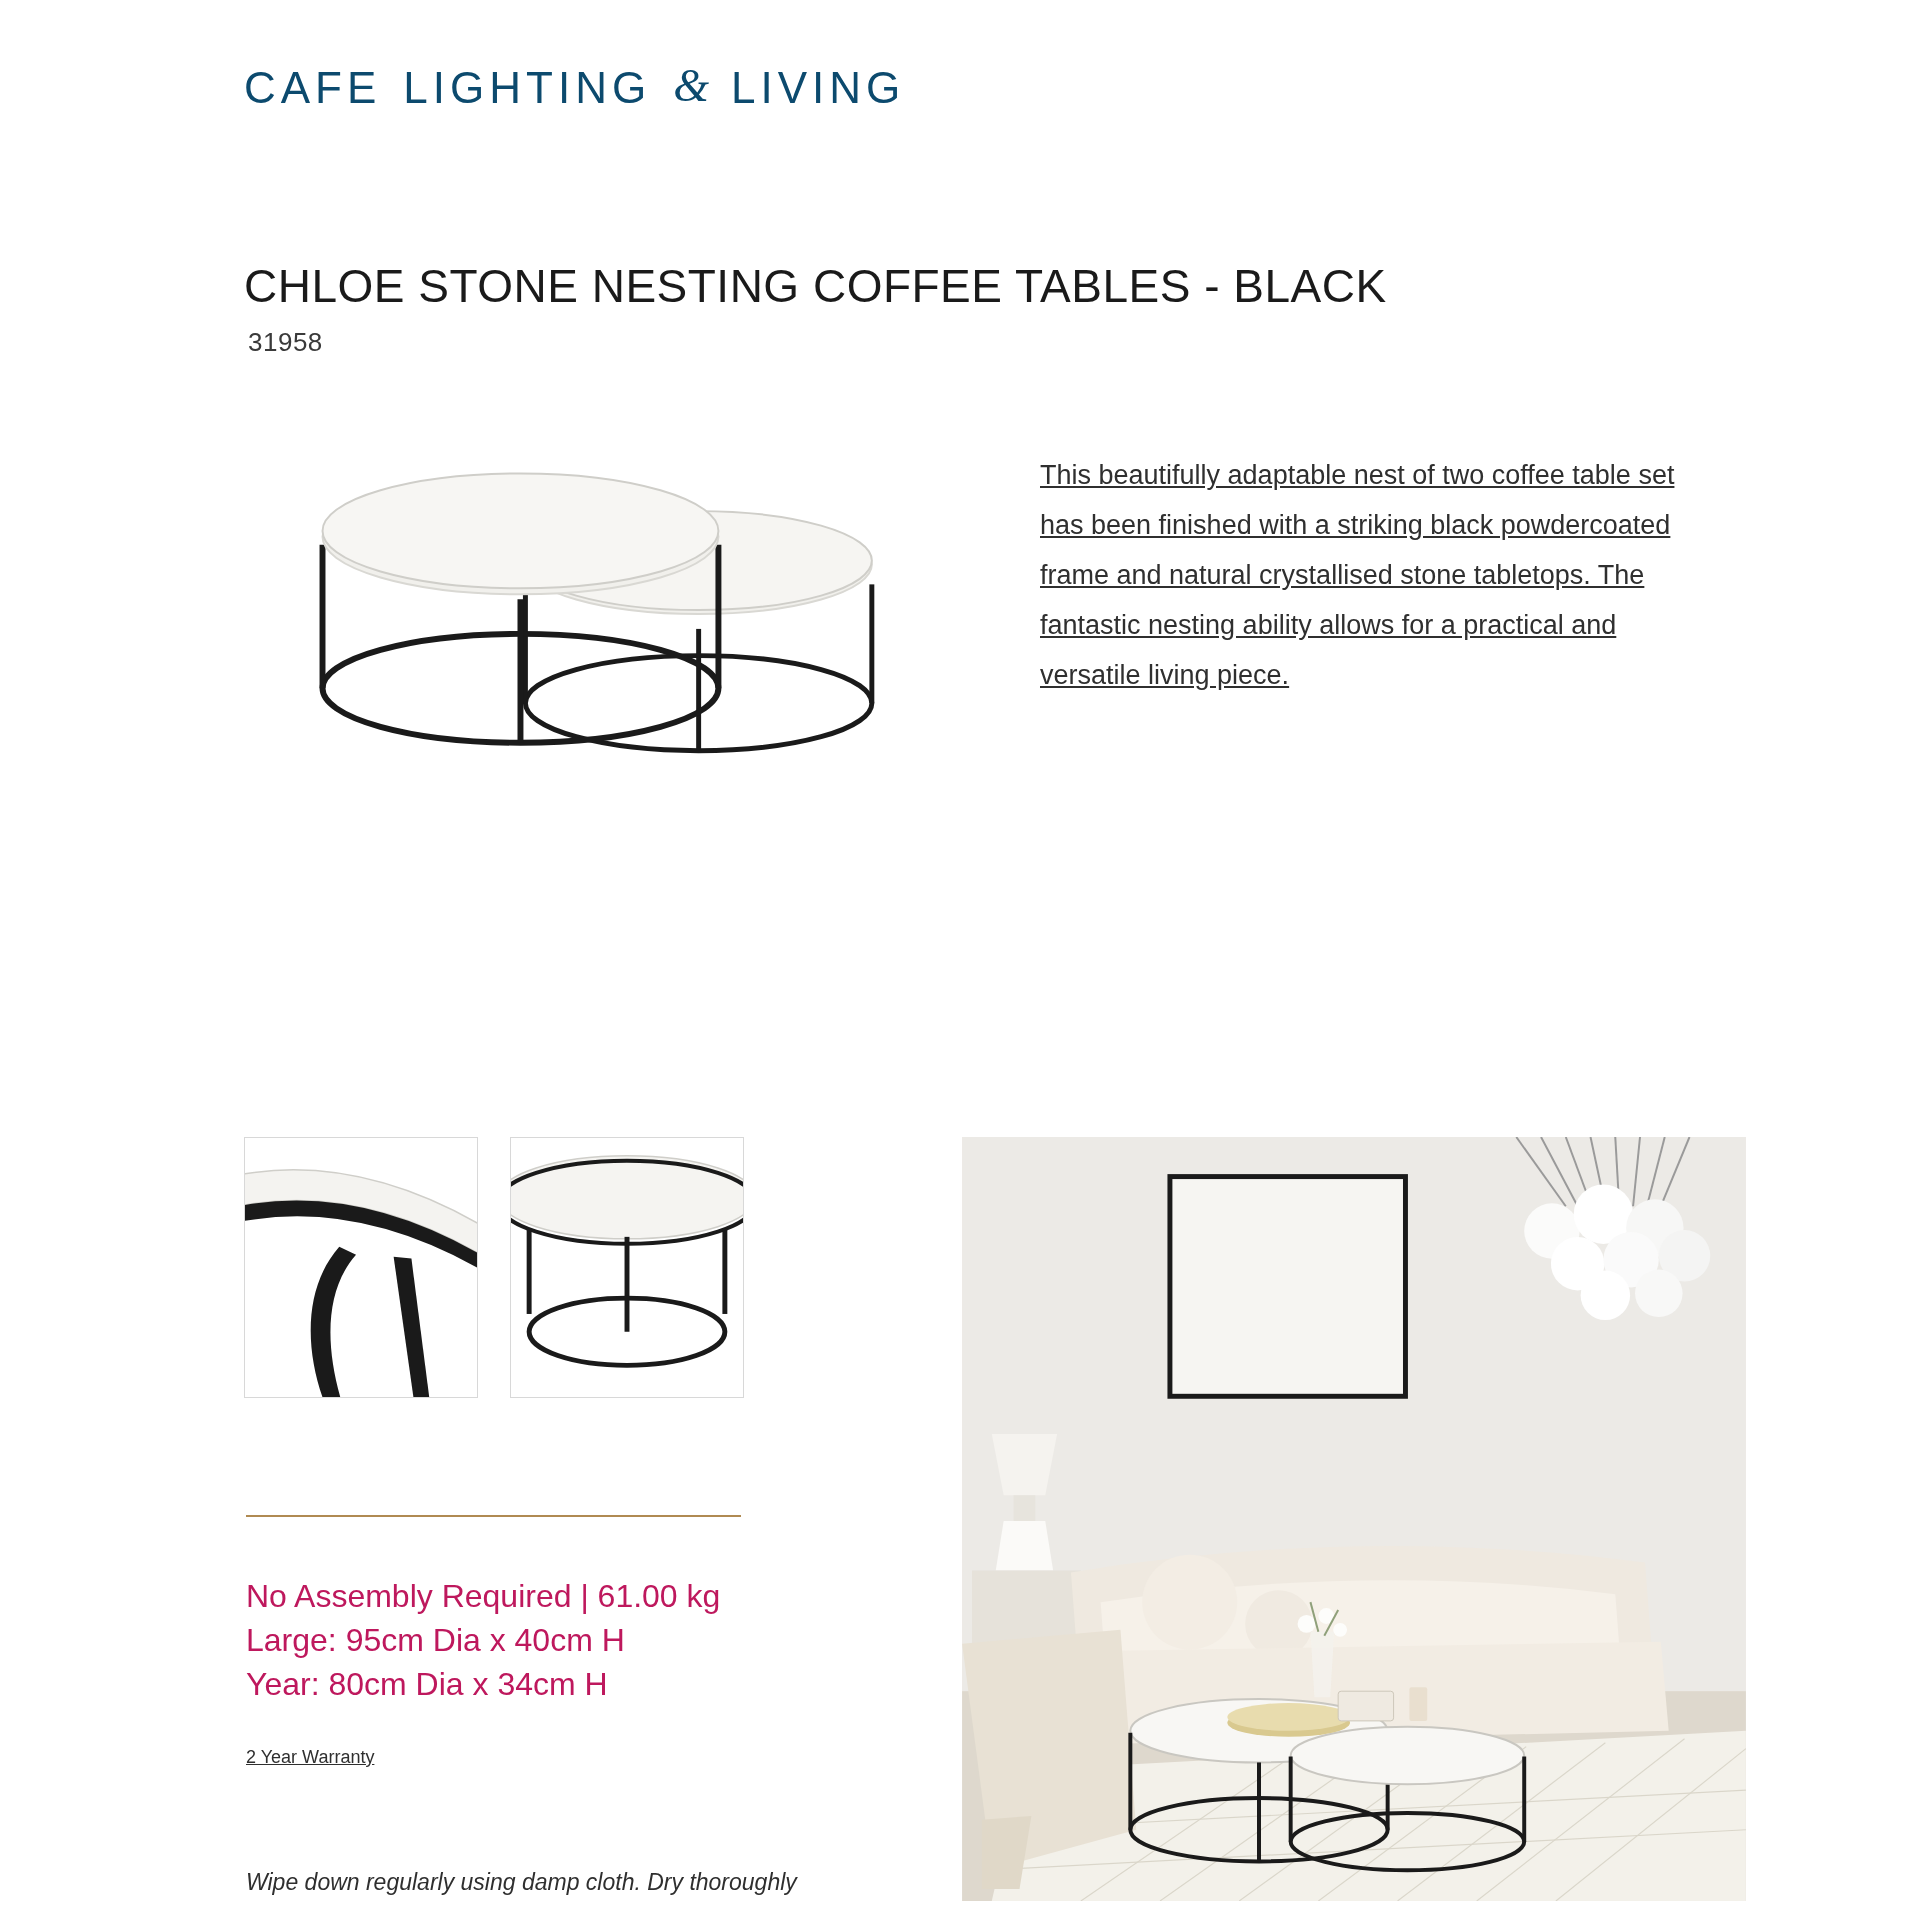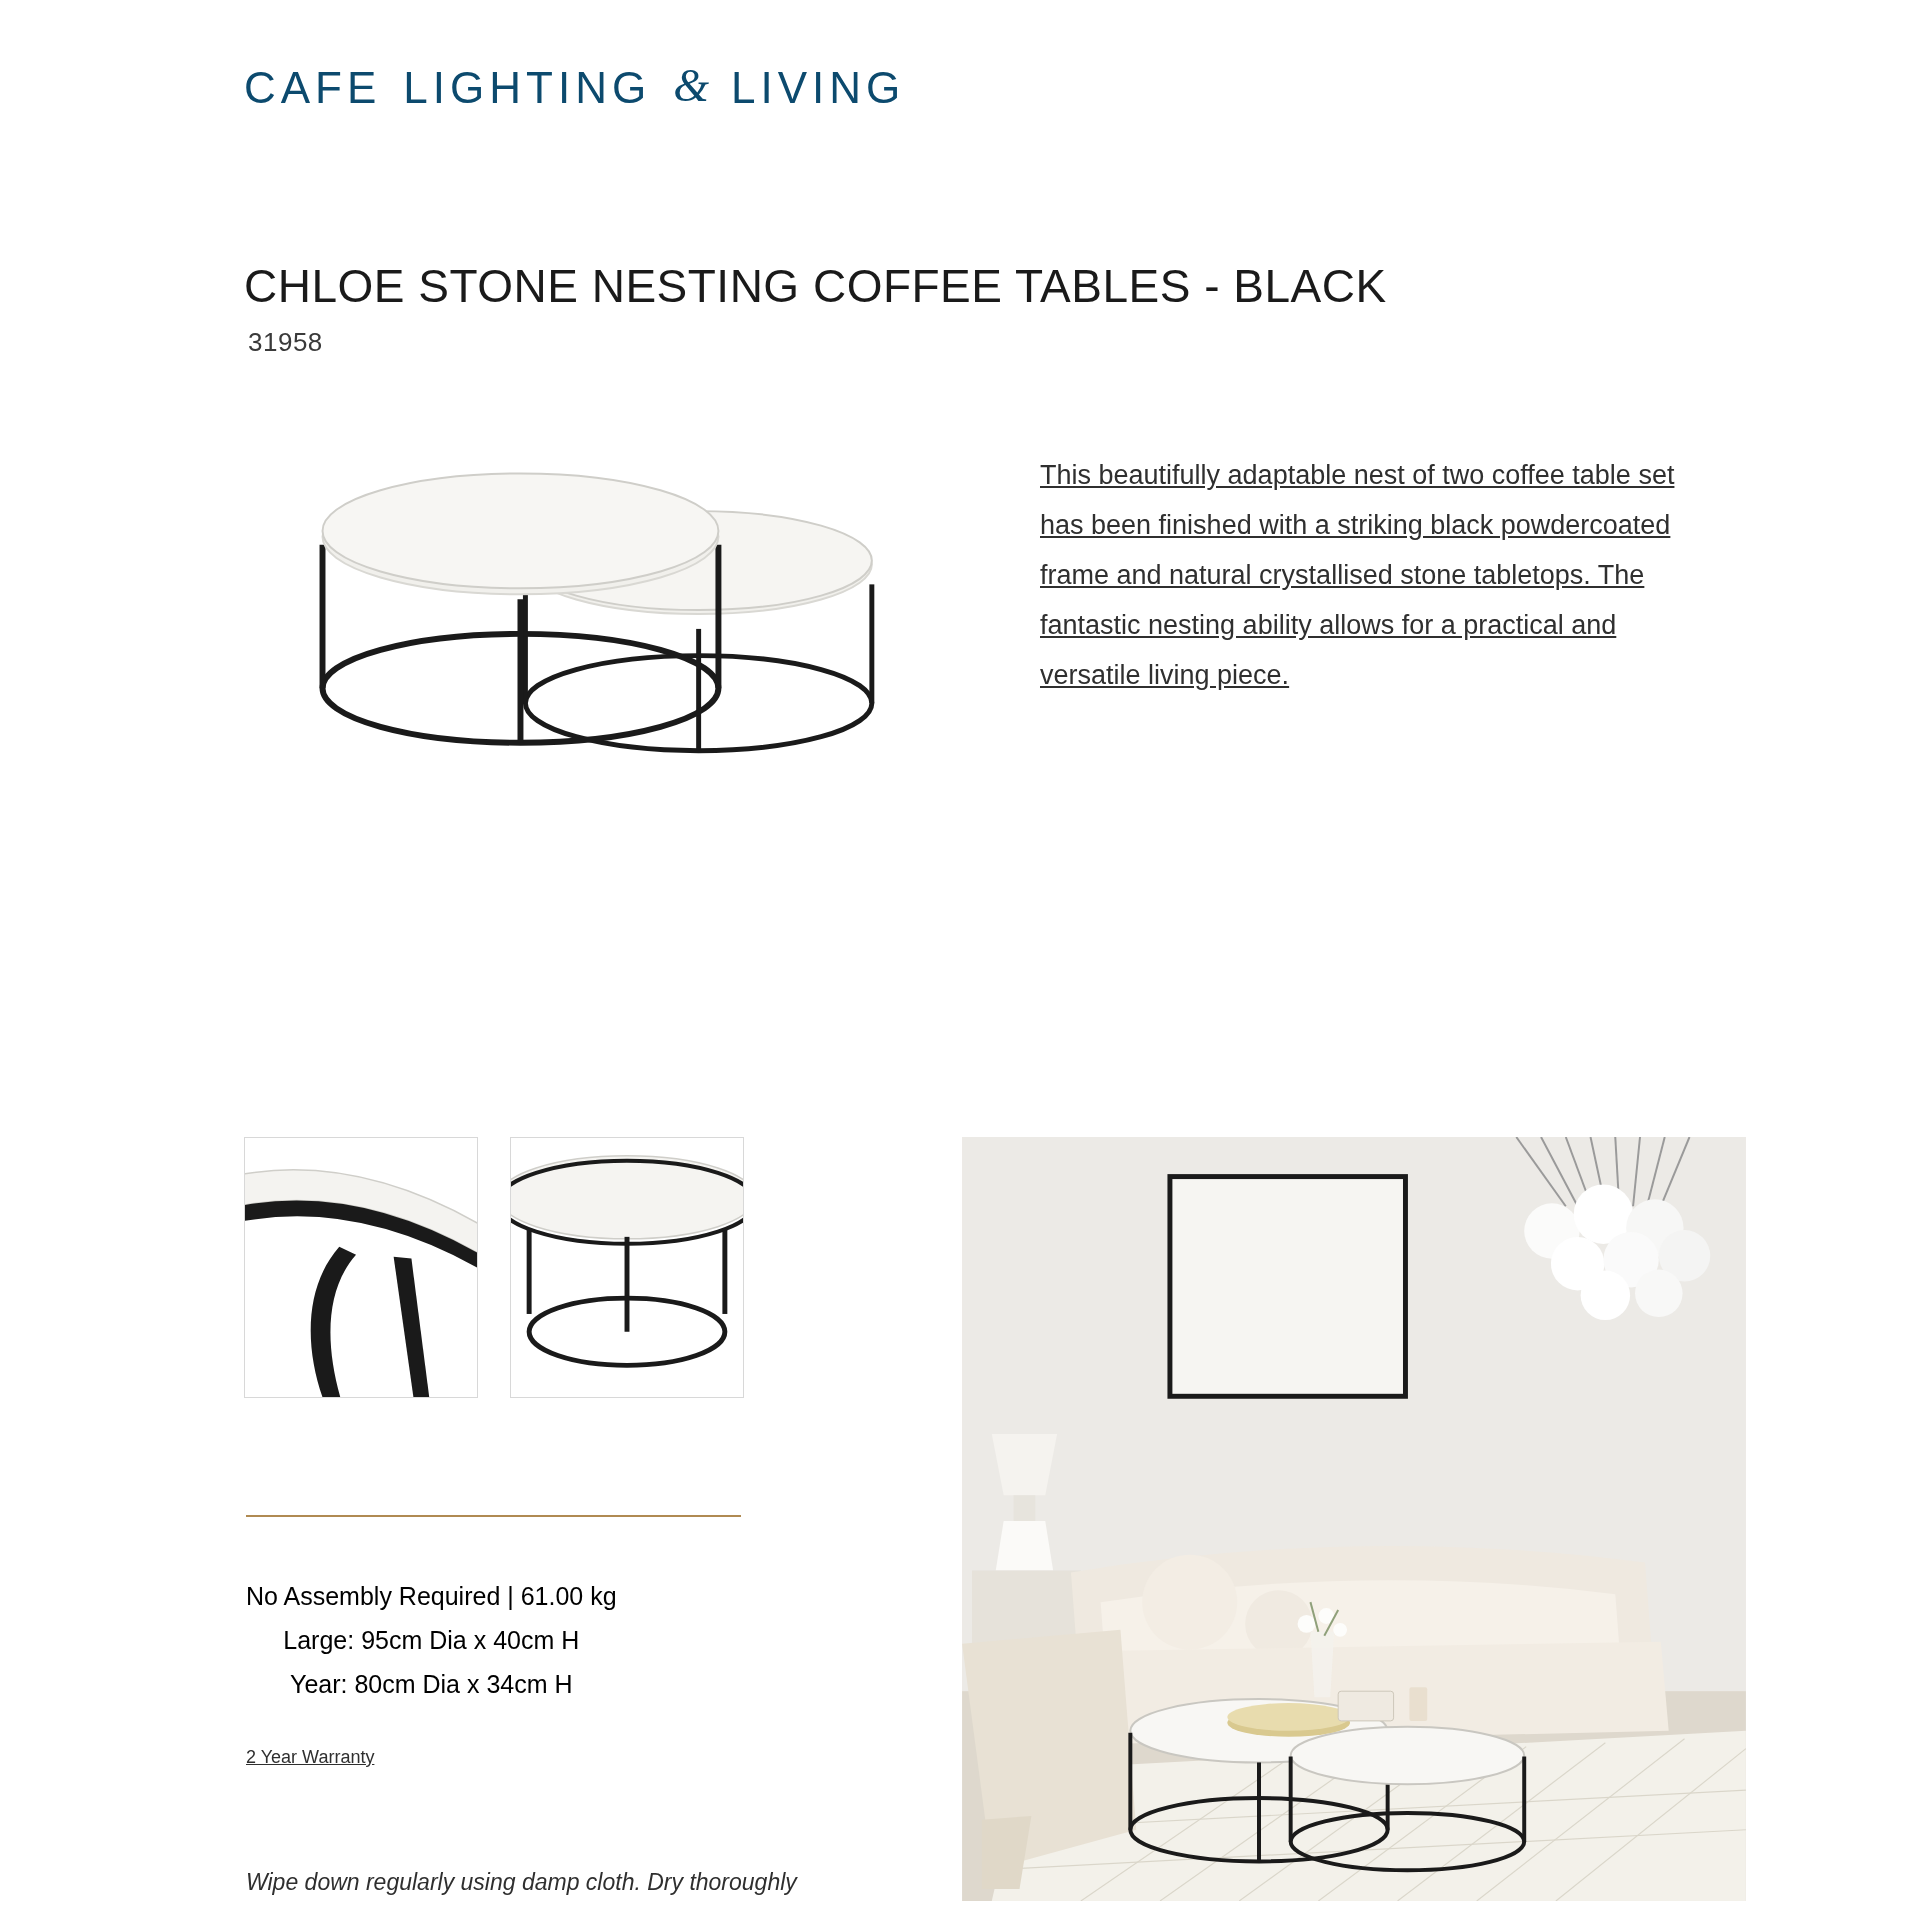--- a/index.html
+++ b/index.html
@@ -107,24 +107,23 @@
     width: 495px;
     height: 2px;
     background: #b08a52;
   }
 
   
   .specs {
     position: absolute;
     left: 246px;
     top: 1574px;
-    font-size: 25px;
+    font-size: 32px;
     line-height: 44px;
-    color: #000000;
-    text-align: center;
+    color: #be185d;
   }
   .warranty {
     position: absolute;
     left: 246px;
     top: 1747px;
     font-size: 18px;
     color: #2f2f2f;
     text-decoration: underline;
   }
   .care {

